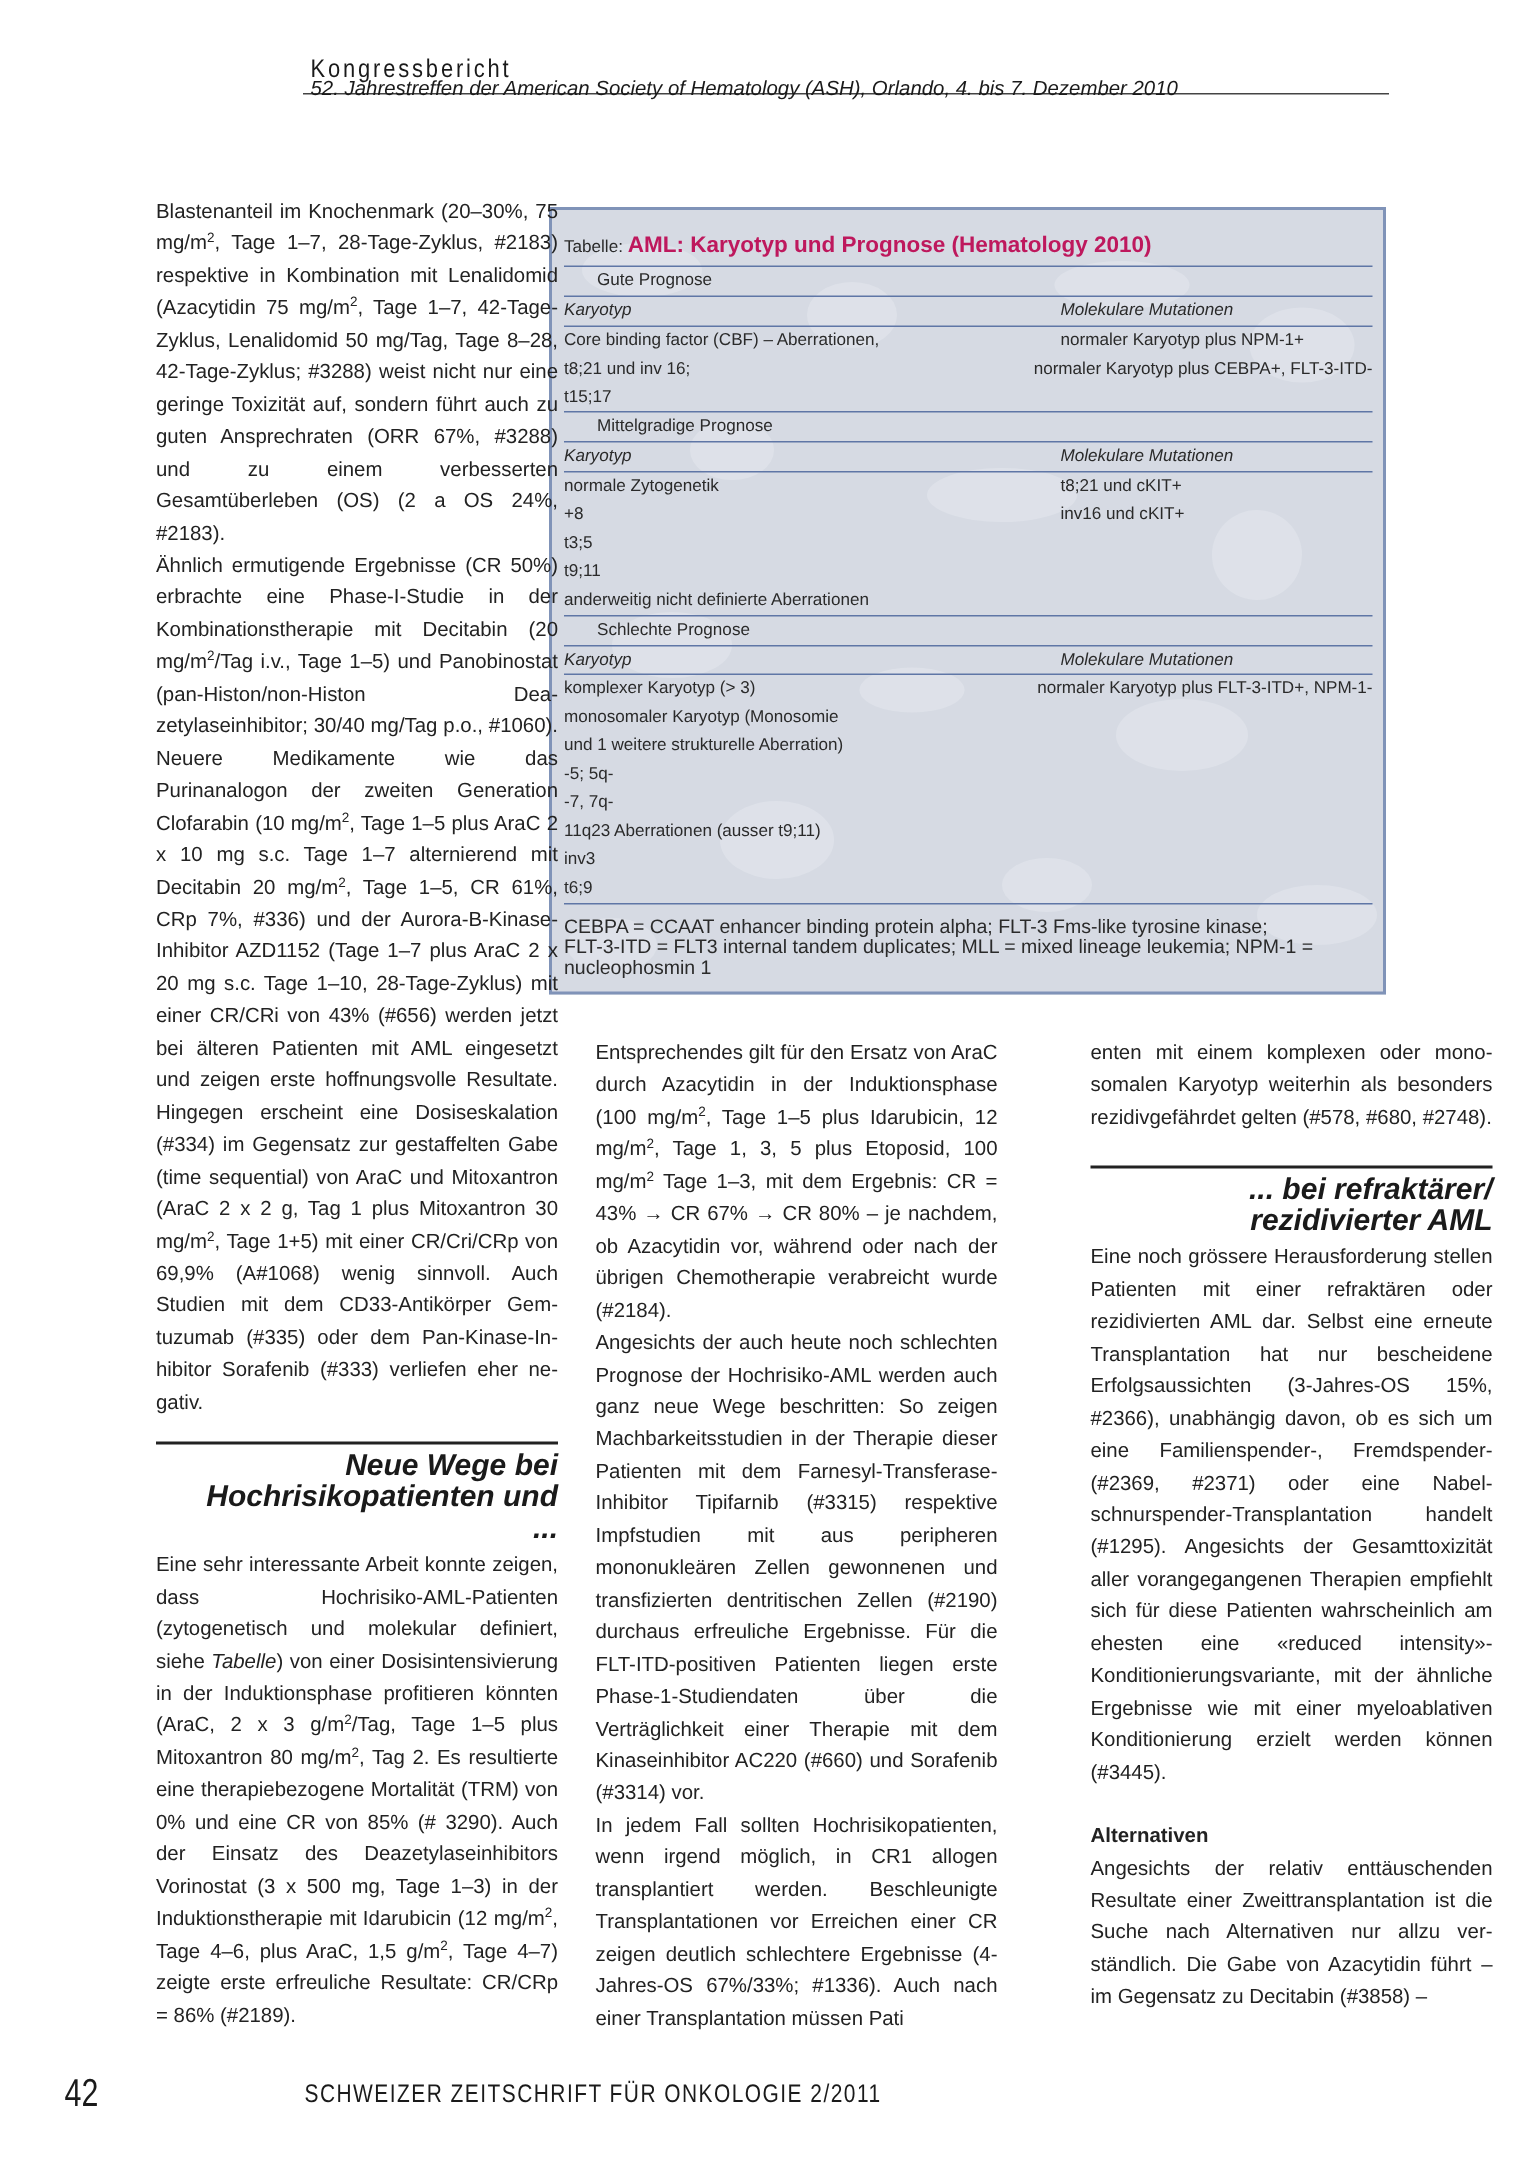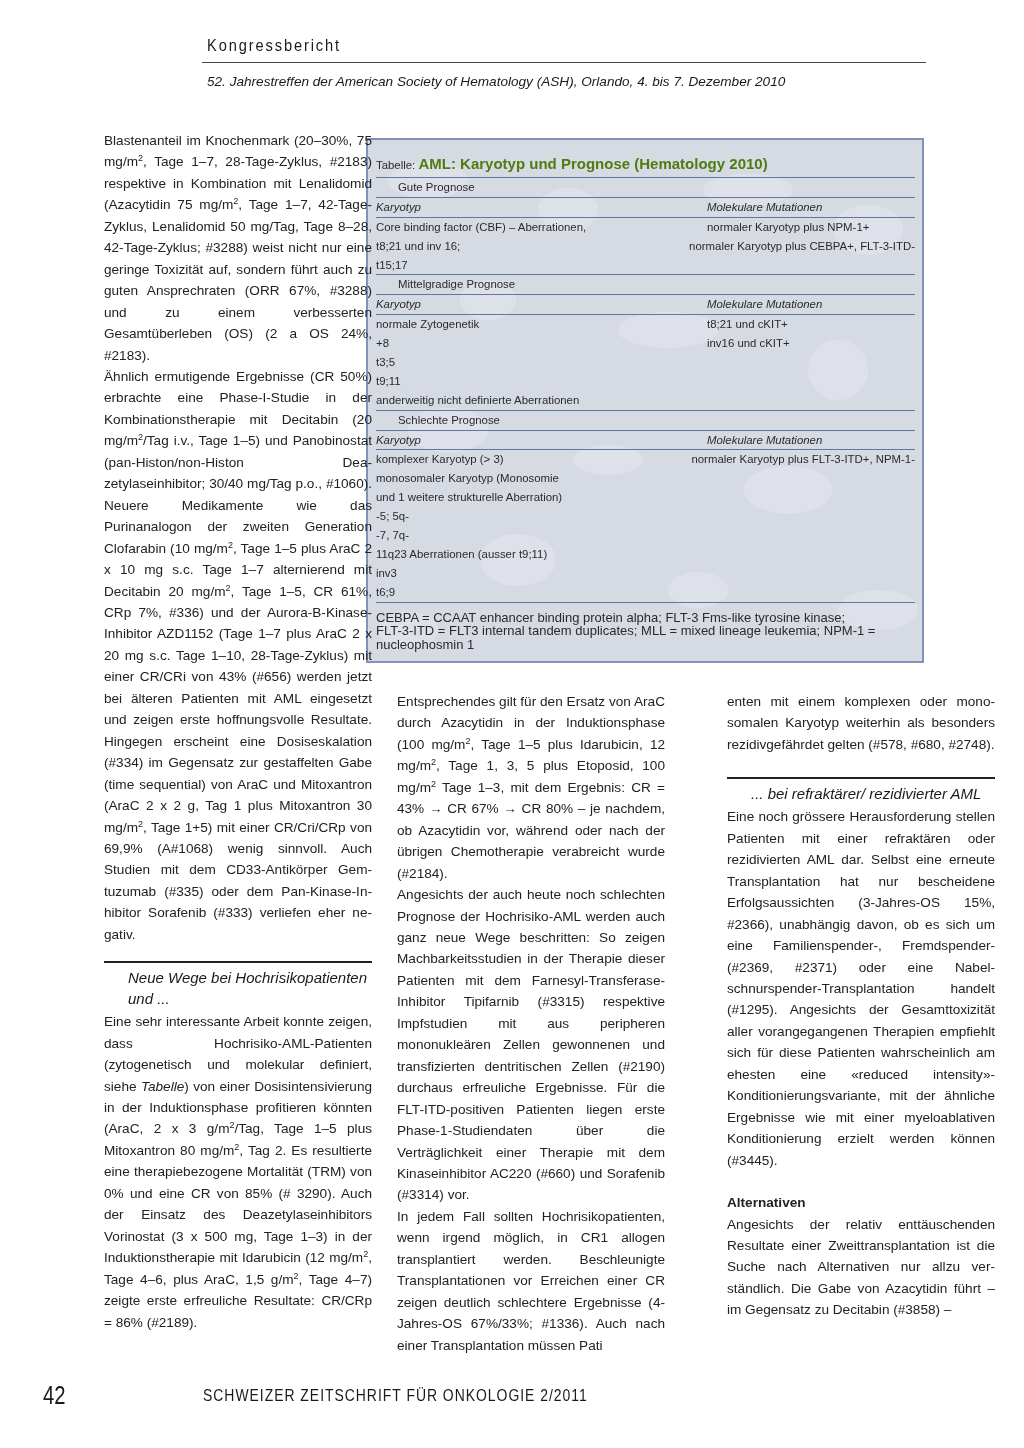--- a/index.html
+++ b/index.html
@@ -1,37 +1,37 @@
 <!DOCTYPE html>
 <html><head>
 <meta charset="utf-8">
 <style>
   html, body { margin: 0; padding: 0; background: #ffffff; }
   body { width: 1024px; height: 1448px; position: relative; overflow: hidden; color: #1e1e1e; font-family: "Liberation Sans", sans-serif; }
 
   .header-title { position: absolute; left: 207px; top: 36px; font-family: "Liberation Sans Narrow", "Liberation Sans", sans-serif; font-size: 17px; letter-spacing: 2.2px; color: #1a1a1a; transform: scaleX(0.86); transform-origin: left center; }
   .header-rule { position: absolute; left: 202px; top: 62px; width: 724px; height: 0; border-top: 1.2px solid #444; }
-  .header-sub { position: absolute; left: 207px; top: 74px; font-size: 13.6px; font-style: italic; color: #1a1a1a; }
+  .header-sub { position: absolute; left: 207px; top: 51px; font-size: 13.6px; font-style: italic; color: #1a1a1a; }
 
   .col { position: absolute; font-size: 13.6px; line-height: 21.45px; text-align: justify; hyphens: manual; color: #222; margin-left: 31px; }
   .col p { margin: 0; }
   .col-left { left: 73px; top: 130px; width: 268px; }
   .col-mid { left: 366px; top: 691px; width: 268px; }
   .col-right { left: 696px; top: 691px; width: 268px; }
   sup { font-size: 9px; line-height: 0; vertical-align: 5px; }
 
   .section-rule { border-top: 2.4px solid #222; margin-top: 16px; margin-bottom: 4px; }
-  .section-head { font-size: 15px; font-weight: normal; font-style: italic; line-height: 21px; padding-left: 24px; color: #1a1a1a; text-align: left; margin-bottom: 2px; }
+  .section-head { font-size: 20px; font-weight: bold; font-style: italic; line-height: 21px; padding-left: 24px; color: #1a1a1a; text-align: right; margin-bottom: 2px; }
   .sub-head { font-weight: bold; font-size: 13.6px; margin-top: 21px; text-align: left; }
 
   .table-box { position: absolute; left: 366px; top: 138px; width: 558px; height: 525px; background: #d6dae3; border: 2px solid #8093b8; box-sizing: border-box; overflow: hidden; }
   .table-bg { position: absolute; inset: 0; opacity: 0.45; }
   .table-inner { position: absolute; left: 8px; top: 14px; width: 539px; font-size: 11.4px; color: #2a2a2a; }
   .t-title { font-size: 11.4px; line-height: 20px; padding-bottom: 2px; }
-  .t-title b { font-size: 15px; color: #4d7c0f; }
+  .t-title b { font-size: 15px; color: #be185d; }
   .t-rule { border-top: 1.6px solid #5f76a6; }
   .t-row { display: flex; height: 18.9px; line-height: 18.9px; gap: 48px; }
   .t-row .c1 { width: 283px; white-space: nowrap; }
   .t-row .c2 { flex: 1; white-space: nowrap; }
   .t-group { font-weight: normal; padding-left: 22px; height: 18.9px; line-height: 18.9px; }
   .t-colhead { font-style: italic; }
   .t-note { margin-top: 8px; font-size: 13px; line-height: 13.5px; }
 
   .footer-page { position: absolute; left: 43px; top: 1380px; font-size: 26px; color: #1a1a1a; font-family: "Liberation Sans", sans-serif; transform: scaleX(0.78); transform-origin: left center; }
   .footer-journal { position: absolute; left: 203px; top: 1386px; font-size: 17px; letter-spacing: 1.2px; color: #1a1a1a; transform: scaleX(0.82); transform-origin: left center; white-space: nowrap; }

